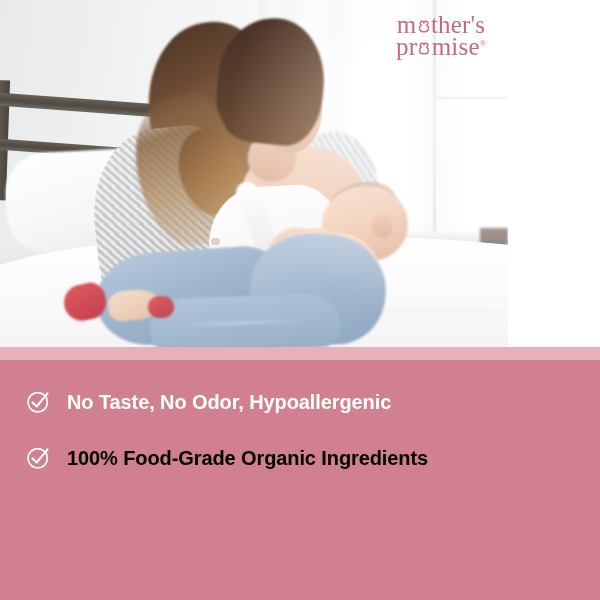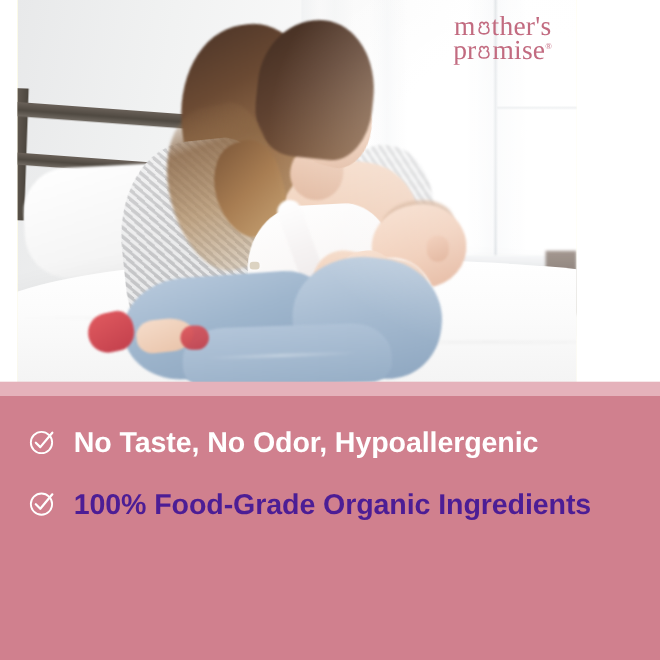--- a/index.html
+++ b/index.html
@@ -19,22 +19,21 @@
     background: #ffffff;
   }
 
   
   .photo {
     position: absolute;
     left: 0; top: 0;
     width: 508px;
     height: 348px;
     overflow: hidden;
-    background: #fef9c3;
-    margin-left: 16px;
+    background: #000000;
   }
 
   
   .bg-wall {
     position: absolute;
     left: 0; top: 0; width: 600px; height: 348px;
     background:
       radial-gradient(ellipse 300px 260px at 470px 150px, #ffffff 0%, #ffffff 45%, rgba(255,255,255,0) 80%),
       linear-gradient(100deg, #e8e9ea 0%, #f1f2f2 22%, #fafafa 45%, #ffffff 68%, #fdfdfd 100%);
   }
@@ -377,21 +376,21 @@
     width: 25px;
     height: 25px;
     margin-right: 16px;
     position: relative;
     top: -1px;
   }
   .check-icon svg { display: block; width: 25px; height: 25px; }
   .feature-text {
     font-family: "Liberation Sans", sans-serif;
     font-weight: bold;
-    font-size: 26px;
+    font-size: 20px;
     letter-spacing: -0.1px;
     white-space: nowrap;
     line-height: 1;
   }
 </style>
 </head>
 <body>
 
 <div id="canvas">
 
@@ -491,18 +490,18 @@
     </div>
 
 
     <div class="feature-row">
       <span class="check-icon">
         <svg viewBox="0 0 32 32" aria-hidden="true">
           <circle cx="15" cy="17" r="12.4" fill="none" stroke="#ffffff" stroke-width="2.2"></circle>
           <path d="M8.4 17.2 L13.6 22.4 L27.6 5.6" fill="none" stroke="#ffffff" stroke-width="2.6" stroke-linecap="round" stroke-linejoin="round"></path>
         </svg>
       </span>
-      <span class="feature-text" style="color: #4c1d95;">100% Food-Grade Organic Ingredients</span>
+      <span class="feature-text" style="color: #000000;">100% Food-Grade Organic Ingredients</span>
     </div>
 
 
   </div>
 </div>
 
 </body></html>

